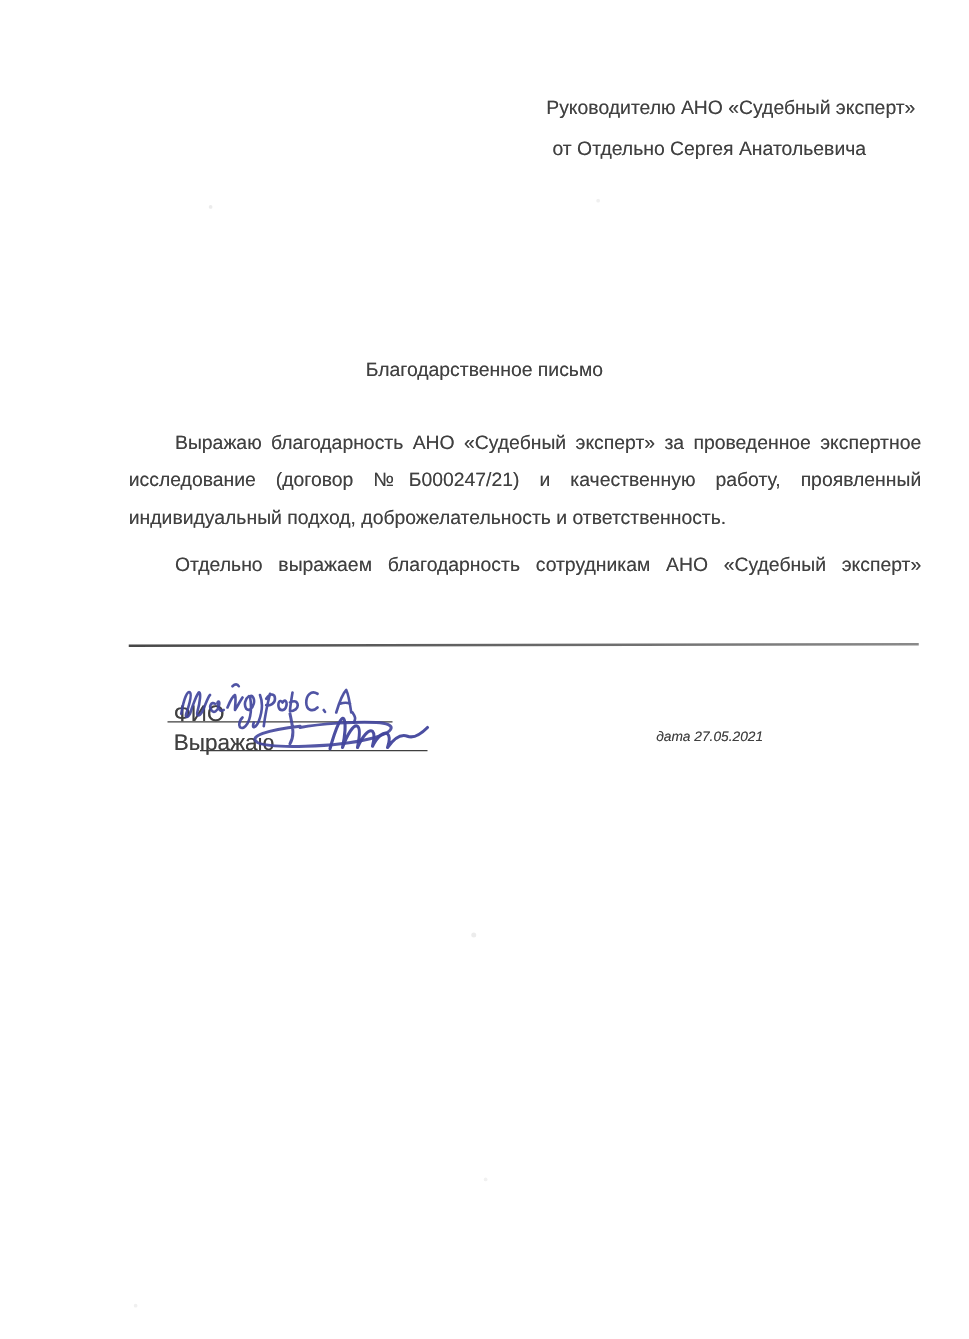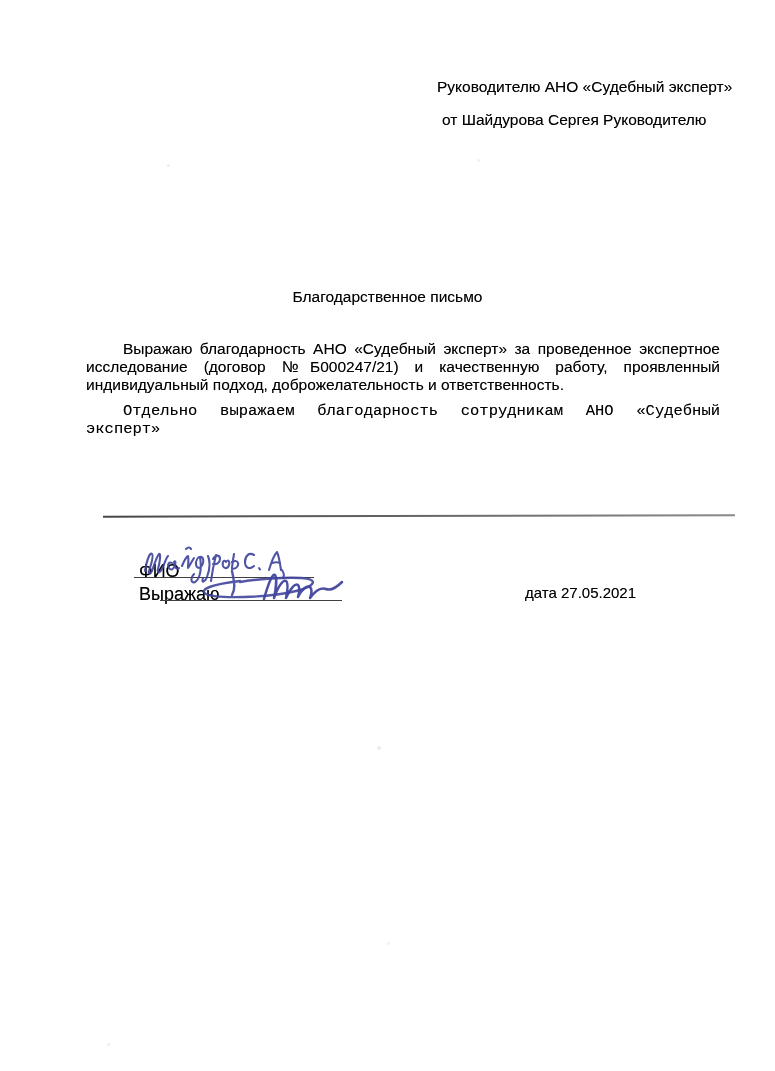--- a/index.html
+++ b/index.html
@@ -1,74 +1,74 @@
 <!DOCTYPE html>
 <html><head>
 <meta charset="utf-8">
 <style>
   html, body { margin:0; padding:0; background:#ffffff; }
   .page {
     position:relative;
     width:775px; height:1071px;
     background:#ffffff;
     font-family:"Liberation Sans", sans-serif;
-    color:#000000;
+    color:#404040;
     overflow:hidden;
   }
   .soft { text-shadow:0 0 .4px rgba(60,60,60,.55); } 
 
   .header {
     position:absolute; left:437px; top:70px;
     font-size:15.5px; line-height:33px; white-space:nowrap;
   }
   .header .l2 { padding-left:5px; }
 
   .title {
     position:absolute; left:0; top:288px; width:775px;
     text-align:center; font-size:15.5px;
   }
 
   .bodytext {
-    position:absolute; left:86px; top:340px; width:634px;
-    font-size:15.5px; line-height:18px; text-align:justify;
+    position:absolute; left:103px; top:340px; width:634px;
+    font-size:15.5px; line-height:30px; text-align:justify;
   }
   .bodytext p { margin:0 0 8px 0; text-indent:37px; }
-  .bodytext p.force { text-align-last:justify; margin-bottom:16px;font-family:Liberation Mono, monospace; }
+  .bodytext p.force { text-align-last:justify; margin-bottom:16px; }
 
   .rule {
     position:absolute; left:103px; top:515px; width:632px; height:2px;
     background:linear-gradient(to right, #474747, #6a6a6a 55%, #8a8a8a);
     transform:rotate(-0.12deg);
   }
 
   .sig-label { position:absolute; font-size:18px; white-space:nowrap;margin-left:36px; }
   .uline { position:absolute; height:0; border-bottom:1.6px solid #3f3f3f; }
 
-  .date { position:absolute; left:525px; top:584px; font-size:15px; white-space:nowrap; }
+  .date { position:absolute; left:525px; top:584px; font-size:11px; white-space:nowrap;font-style:italic; }
 
   .handwriting { position:absolute; left:136px; top:541px; z-index:3; }
   .handwriting path {
     fill:none;
     stroke:#41459c;
     stroke-linecap:round; stroke-linejoin:round;
   }
   .hw-name { stroke-width:2.1; opacity:.92; }
   .hw-loop { stroke-width:2.4; opacity:.9; }
   .hw-zig  { stroke-width:2.5; opacity:.95; }
 
   .speck { position:absolute; border-radius:50%; background:#ececec; }
 </style>
 </head>
 <body>
 
 <div class="page">
 
   <div class="header soft">
     <div class="l1">Руководителю АНО «Судебный эксперт»</div>
-    <div class="l2">от Шайдурова Сергея Руководителю</div>
+    <div class="l2">от Отдельно Сергея Анатольевича</div>
   </div>
 
   <div class="title soft">Благодарственное письмо</div>
 
   <div class="bodytext soft">
     <p>Выражаю благодарность АНО «Судебный эксперт» за проведенное экспертное исследование (договор №Б000247/21) и качественную работу, проявленный индивидуальный подход, доброжелательность и ответственность.</p>
     <p class="force">Отдельно выражаем благодарность сотрудникам АНО «Судебный эксперт»</p>
   </div>
 
   <div class="rule"></div>

